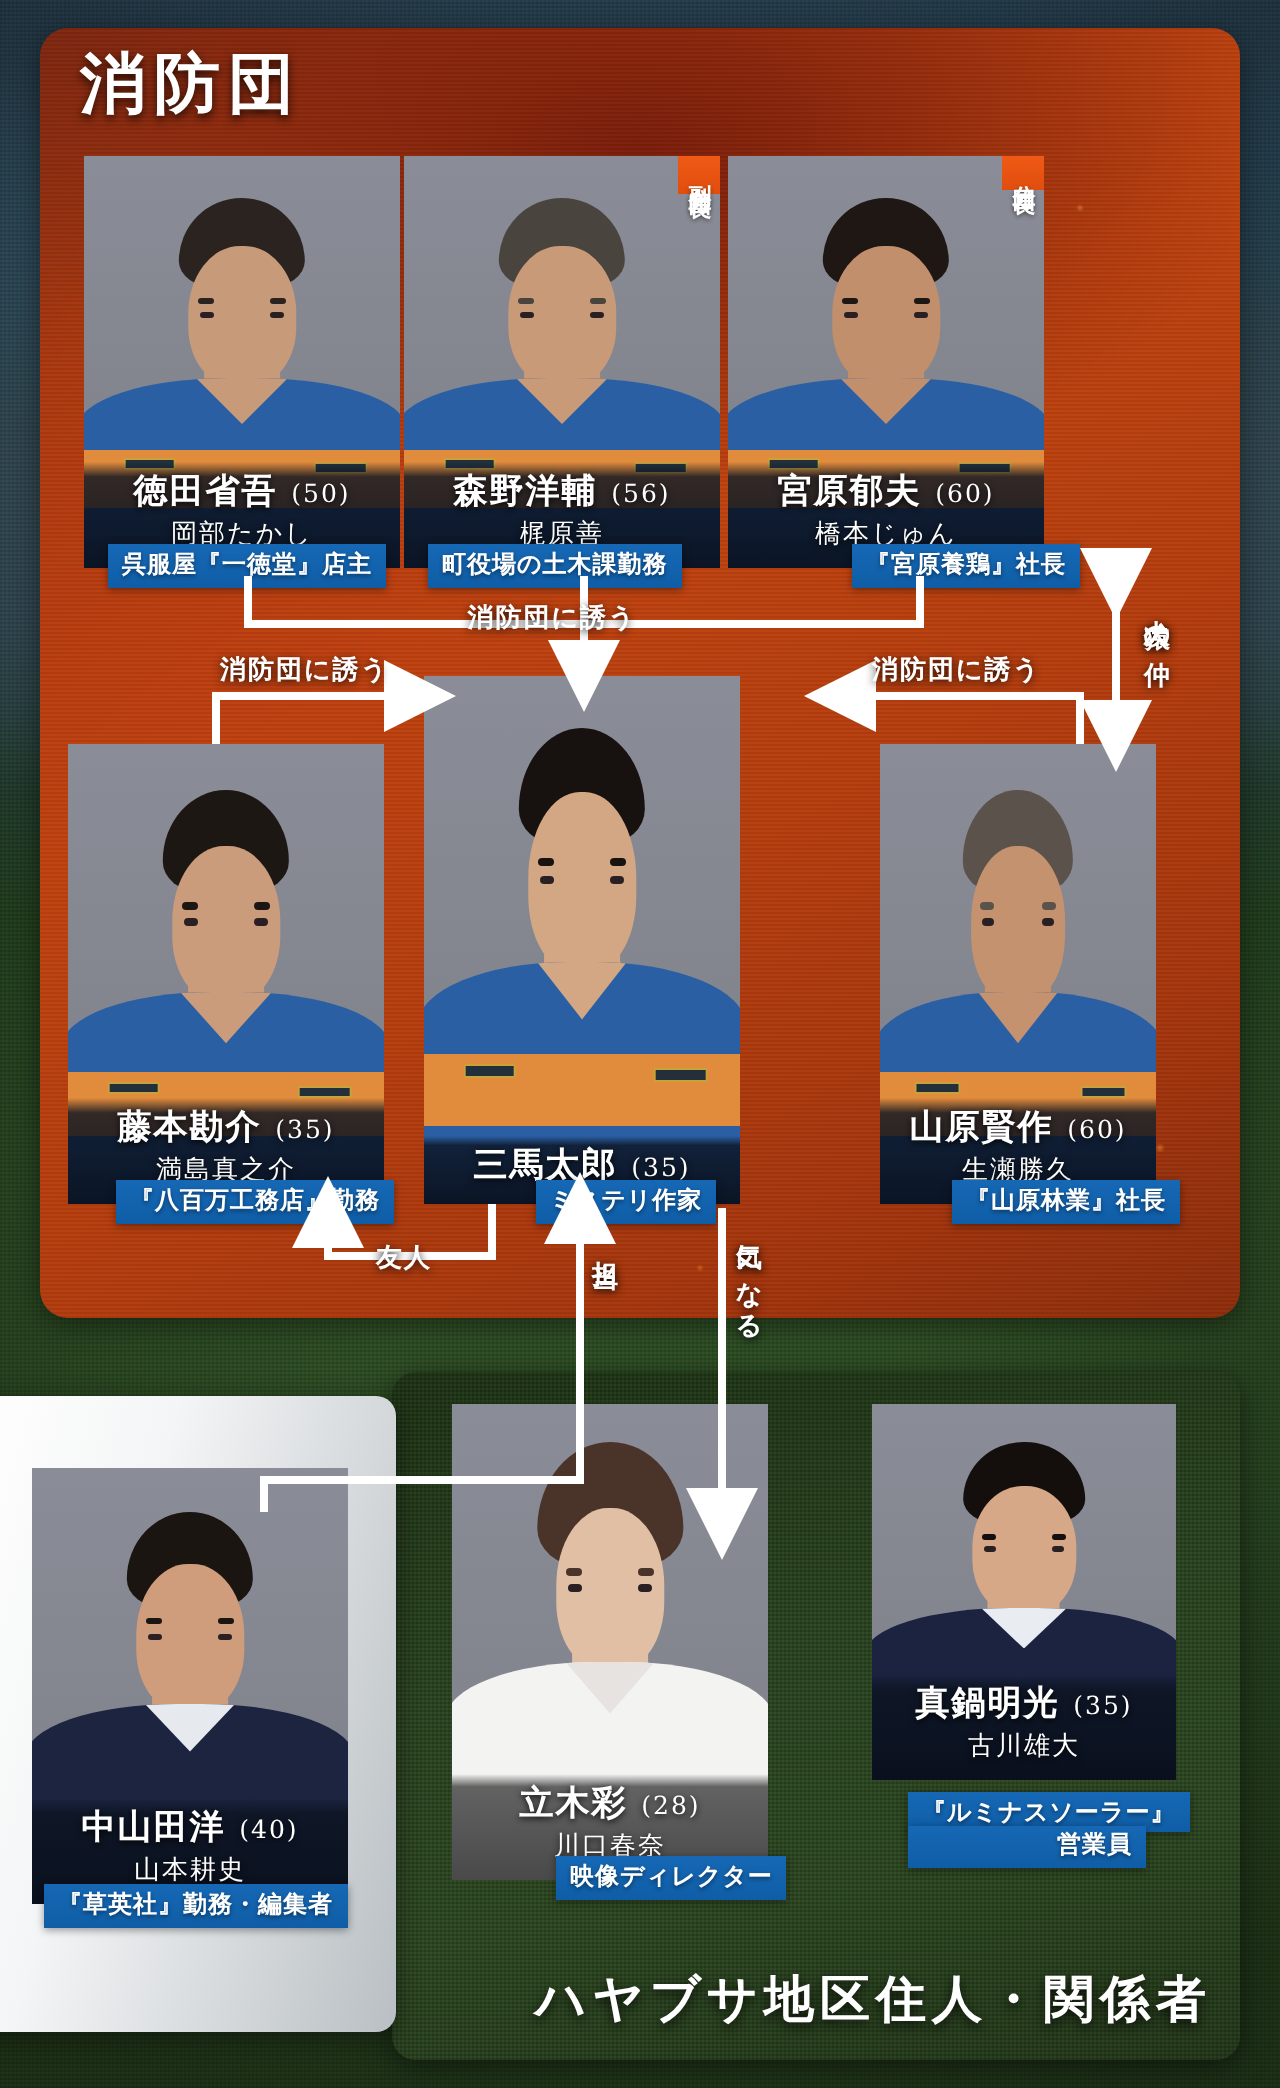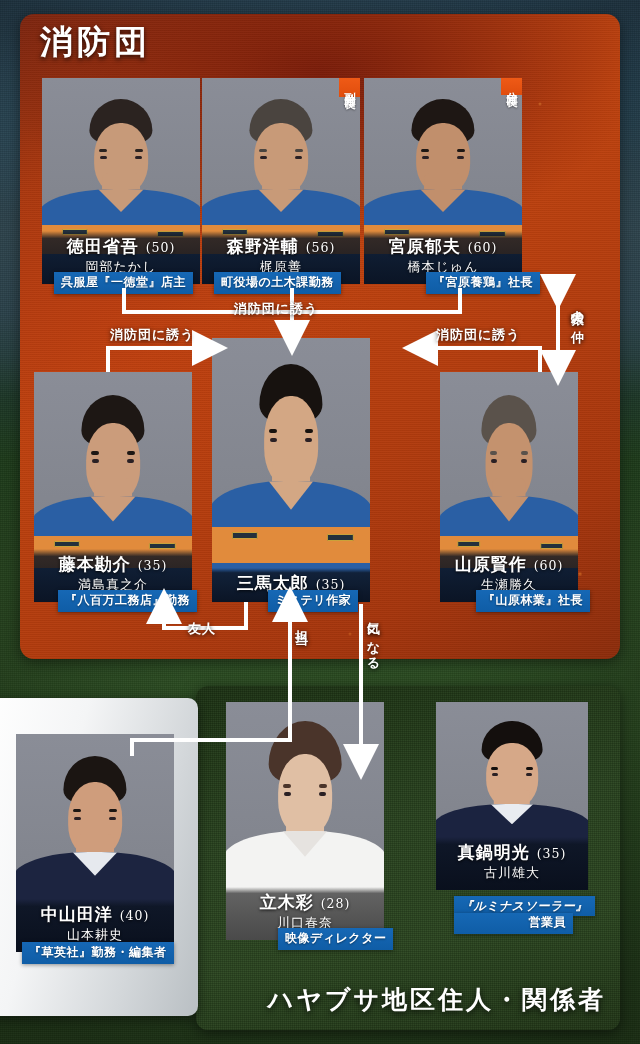--- a/index.html
+++ b/index.html
@@ -500,17 +500,17 @@
         <div class="body">
             <div class="stripe" style="background:#1b2340;"></div>
             <div class="collar" style="background:#e9ecf1;"></div>
           </div>
       </div>
       <div class="nameband dark">
         <div class="char-name"><span>真鍋明光</span> <span class="age">(35)</span></div>
         <div class="actor-name">古川雄大</div>
       </div>
     </div>
-    <div class="role-tag" style="left:18px; bottom:-26px; padding:2px 7px 1px;font-style:italic;">『ルミナスソーラー』</div>
+    <div class="role-tag" style="left:18px; bottom:-26px; padding:2px 7px 1px;">『ルミナスソーラー』</div>
     <div class="role-tag" style="left:18px; right:auto; bottom:-44px; width:119px; text-align:right; padding:1px 7px 3px;">営業員</div>
   </div>
 
 </div>
 
 </body></html>

